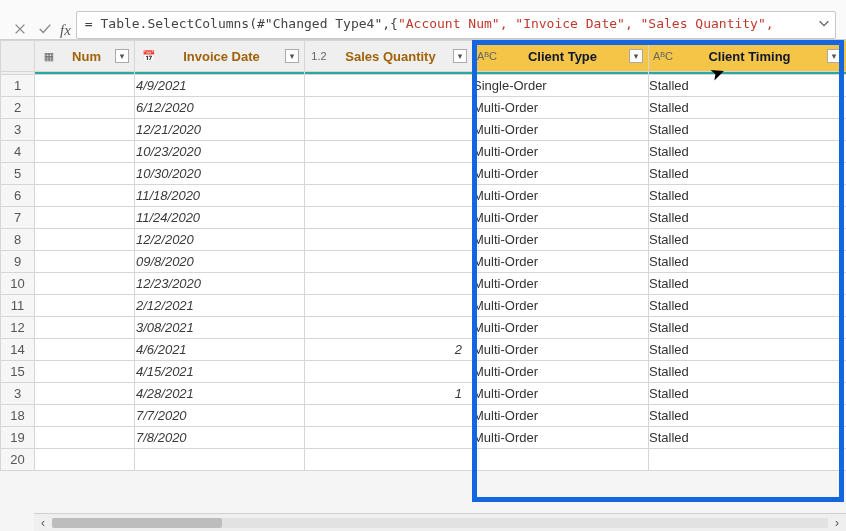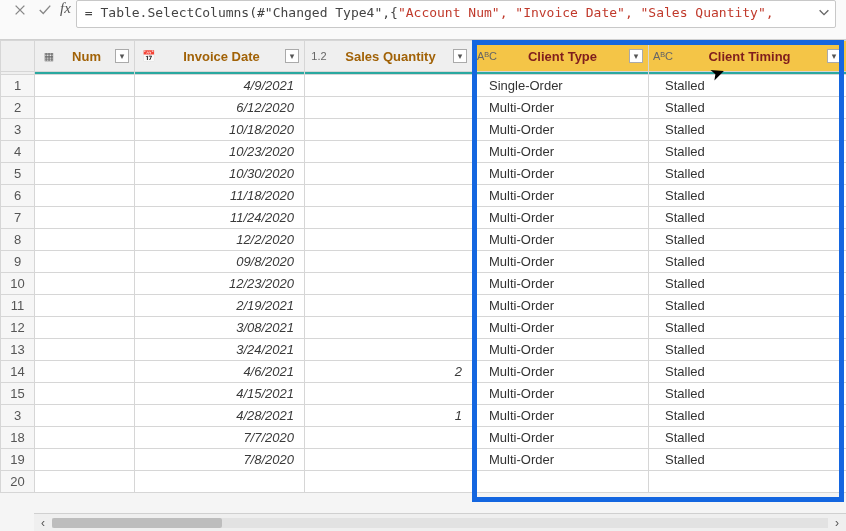--- a/index.html
+++ b/index.html
@@ -11,21 +11,21 @@
     background: #f5f5f5;
     width: 846px;
     height: 531px;
     overflow: hidden;
     position: relative;
   }
 
   
   .formula-bar {
     display: flex;
-    align-items: flex-start;
+    align-items: flex-end;
     height: 40px;
     background: #fafafa;
     border-bottom: 1px solid #d0d0d0;
     padding: 0 10px;
     gap: 5px;
   }
   .formula-bar .fb-btn {
     width: 20px;
     height: 20px;
     display: flex;
@@ -138,38 +138,38 @@
 
   
   td.rownum {
     background: #f6f6f6;
     text-align: center;
     color: #555;
     font-size: 12px;
   }
 
   
-  td.date-cell { text-align: right; padding-right: 10px; font-style: italic; color: #3a3a3a; }
+  td.date-cell { padding-right: 10px; font-style: italic; color: #3a3a3a; }
   td.qty-cell  { text-align: right; padding-right: 10px; font-style: italic; color: #3a3a3a; }
-  td.txt-cell  { text-align: left;  padding-left: 16px; color: #333; }
+  td.txt-cell  { text-align: left;  padding-left: 0; color: #333; }
 
   
   .highlight-box {
     position: absolute;
     top: 40px; 
     left: 472px;
     width: 372px;
     height: 462px;
     border: 5px solid #1466e0;
     pointer-events: none;
     box-sizing: border-box;
   }
   
   th.hl { background: #f4c547 !important; }
-  th.hl .label { color: #7f1d1d; font-weight: 700; }
+  th.hl .label { color: #0f172a; font-weight: 700; }
   th.hl .hdr { height: 28px; justify-content: center; }
 
   
   .cursor {
     position: absolute;
     top: 62px;
     left: 710px;
     font-size: 18px;
     color: #000;
     transform: rotate(-20deg);
@@ -308,21 +308,21 @@
           <td class="rownum">2</td>
           <td class="txt-cell"></td>
           <td class="date-cell">6/12/2020</td>
           <td class="qty-cell"></td>
           <td class="txt-cell">Multi-Order</td>
           <td class="txt-cell">Stalled</td>
         </tr>
         <tr>
           <td class="rownum">3</td>
           <td class="txt-cell"></td>
-          <td class="date-cell">10/18/2020</td>
+          <td class="date-cell">12/21/2020</td>
           <td class="qty-cell"></td>
           <td class="txt-cell">Multi-Order</td>
           <td class="txt-cell">Stalled</td>
         </tr>
         <tr>
           <td class="rownum">4</td>
           <td class="txt-cell"></td>
           <td class="date-cell">10/23/2020</td>
           <td class="qty-cell"></td>
           <td class="txt-cell">Multi-Order</td>
@@ -372,37 +372,29 @@
           <td class="rownum">10</td>
           <td class="txt-cell"></td>
           <td class="date-cell">12/23/2020</td>
           <td class="qty-cell"></td>
           <td class="txt-cell">Multi-Order</td>
           <td class="txt-cell">Stalled</td>
         </tr>
         <tr>
           <td class="rownum">11</td>
           <td class="txt-cell"></td>
-          <td class="date-cell">2/19/2021</td>
+          <td class="date-cell">2/12/2021</td>
           <td class="qty-cell"></td>
           <td class="txt-cell">Multi-Order</td>
           <td class="txt-cell">Stalled</td>
         </tr>
         <tr>
           <td class="rownum">12</td>
           <td class="txt-cell"></td>
           <td class="date-cell">3/08/2021</td>
-          <td class="qty-cell"></td>
-          <td class="txt-cell">Multi-Order</td>
-          <td class="txt-cell">Stalled</td>
-        </tr>
-        <tr>
-          <td class="rownum">13</td>
-          <td class="txt-cell"></td>
-          <td class="date-cell">3/24/2021</td>
           <td class="qty-cell"></td>
           <td class="txt-cell">Multi-Order</td>
           <td class="txt-cell">Stalled</td>
         </tr>
         <tr>
           <td class="rownum">14</td>
           <td class="txt-cell"></td>
           <td class="date-cell">4/6/2021</td>
           <td class="qty-cell">2</td>
           <td class="txt-cell">Multi-Order</td>

